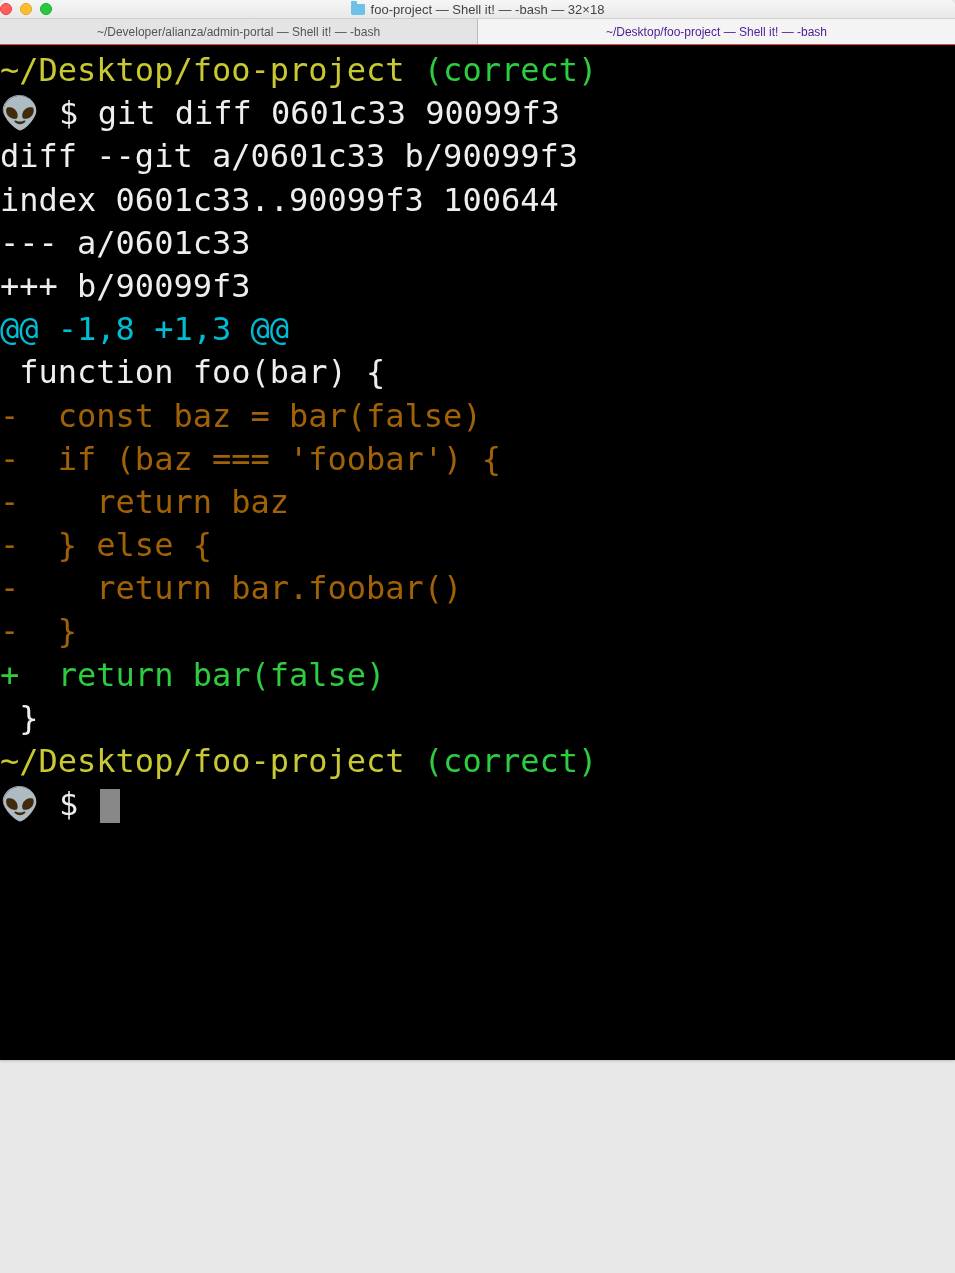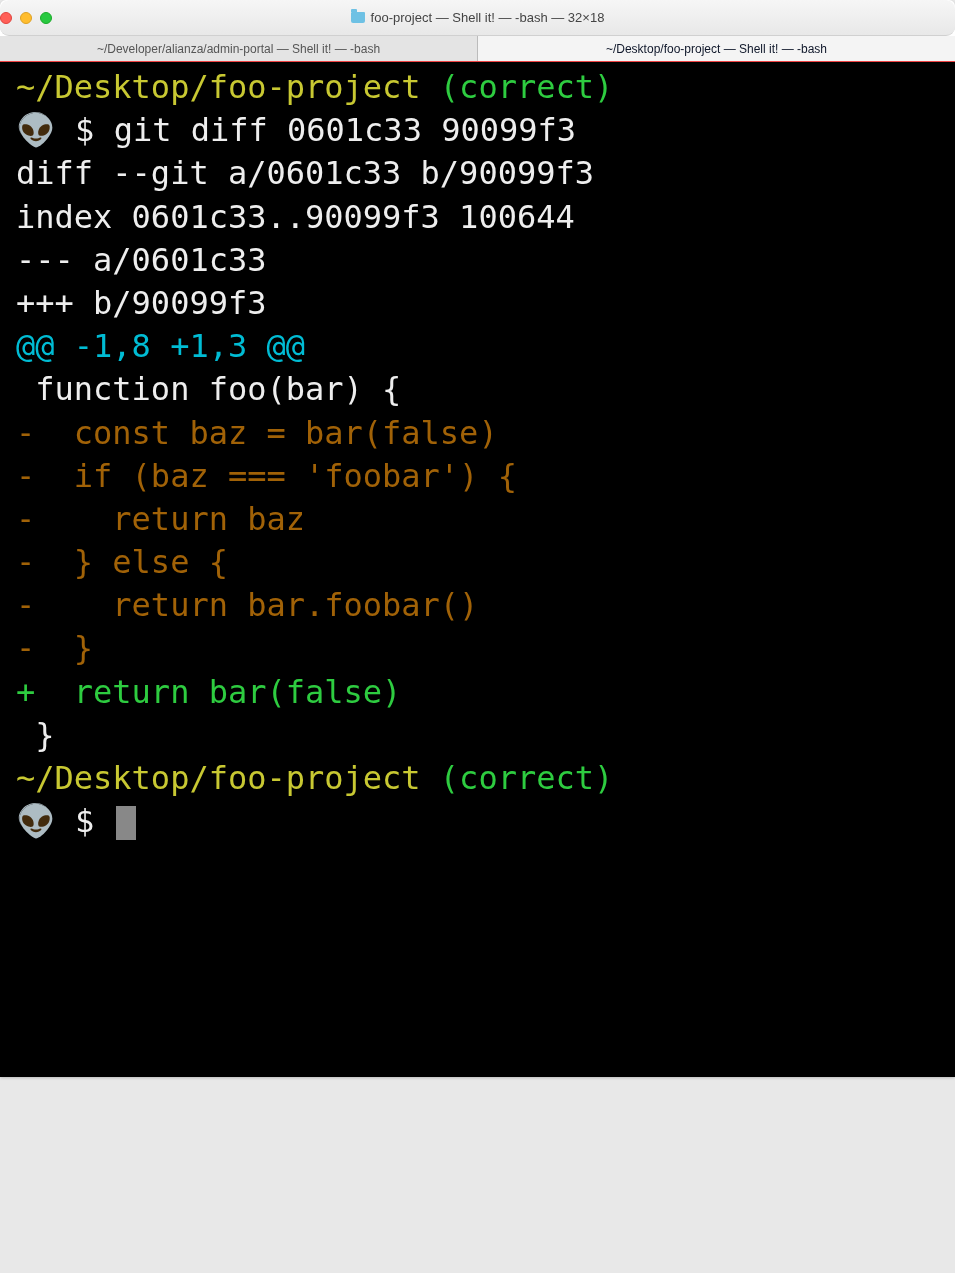--- a/index.html
+++ b/index.html
@@ -10,28 +10,27 @@
     font-family: -apple-system, BlinkMacSystemFont, sans-serif;
     overflow: hidden;
   }
   .window {
     background: #fff;
     border-radius: 6px 6px 0 0;
     overflow: hidden;
     box-shadow: 0 1px 3px rgba(0,0,0,0.2);
   }
   .titlebar {
-    height: 36px;
+    height: 19px;
     background: linear-gradient(to bottom, #f6f6f6, #e8e8e8);
     border-bottom: 1px solid #d0d0d0;
     display: flex;
     align-items: center;
     padding: 0 0;
     position: relative;
-    border-radius: 9px;
   }
   .traffic-lights {
     display: flex;
     gap: 8px;
   }
   .tl {
     width: 12px;
     height: 12px;
     border-radius: 50%;
   }
@@ -76,31 +75,31 @@
     color: #555;
     display: flex;
     align-items: center;
     justify-content: center;
     border-right: 1px solid #bbb;
     background: #e4e4e4;
     cursor: default;
   }
   .tab.active {
     background: #f4f4f4;
-    color: #0f172a;
+    color: #4c1d95;
   }
   .tab:last-child { border-right: none; }
 
   .terminal {
     background: #000;
     color: #fff;
     font-family: "Menlo", "Monaco", "Consolas", monospace;
     font-size: 32px;
     line-height: 1.35;
-    padding: 4px 4px 20px 16px;
+    padding: 4px 4px 20px 0;
     white-space: pre;
     min-height: 1015px;
   }
   .yellow { color: #c8c832; }
   .green  { color: #2ecc40; }
   .red    { color: #a16207; }
   .cyan   { color: #00bcd4; }
   .white  { color: #eee; }
   .cursor {
     display: inline-block;

